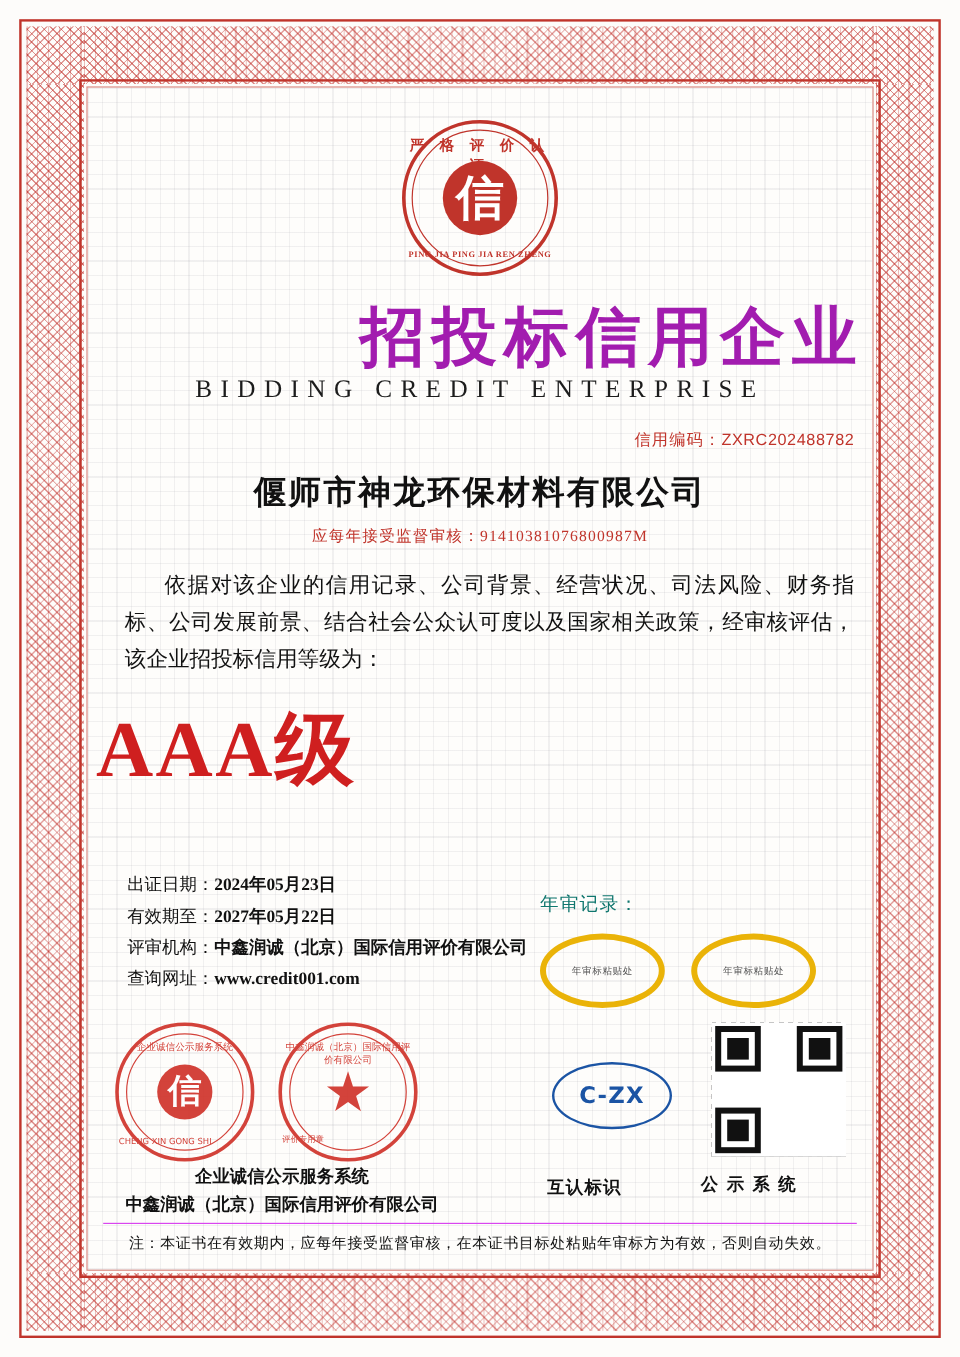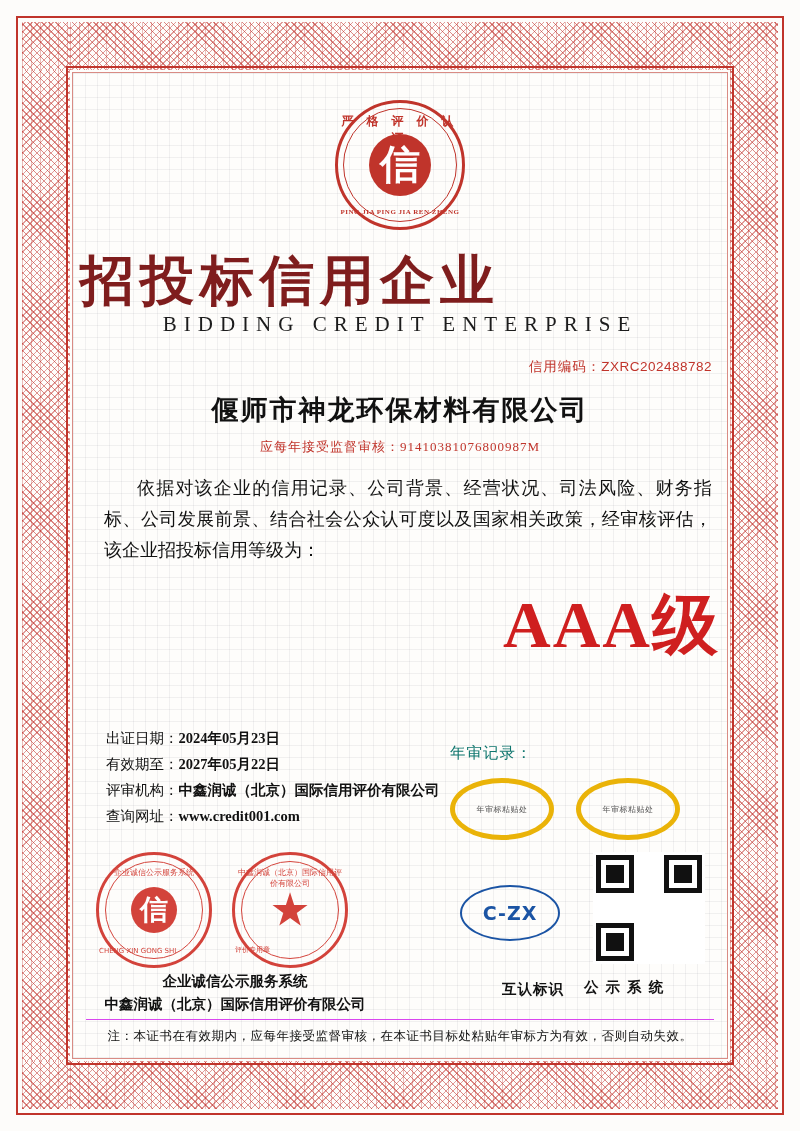--- a/index.html
+++ b/index.html
@@ -133,26 +133,26 @@
     font-size: 7px;
     font-weight: bold;
     letter-spacing: 0.5px;
   }
 
   
   .title-cn {
     position: absolute;
     top: 165px;
     left: 0; right: 0;
-    text-align: left;
+    text-align: right;
     font-family: "DejaVu Sans", sans-serif;
     font-weight: bold;
     font-size: 54px;
     letter-spacing: 6px;
-    color: #7f1d1d;
+    color: #a21caf;
   }
   .title-en {
     position: absolute;
     top: 232px;
     left: 0; right: 0;
     text-align: center;
     font-family: "Liberation Serif", serif;
     font-size: 21px;
     letter-spacing: 7px;
     color: #1c1c1c;
@@ -203,21 +203,21 @@
     color: #111;
     text-indent: 33px;
     text-align: justify;
     font-family: "DejaVu Sans", sans-serif;
   }
 
   .grade {
     position: absolute;
     top: 500px;
     left: 0; right: 0;
-    text-align: right;
+    text-align: left;
     font-family: "DejaVu Sans", sans-serif;
     font-weight: bold;
     font-size: 66px;
     color: #cf1f1f;
     letter-spacing: 2px;
   }
   .grade .aaa {
     font-family: "Liberation Serif", serif;
     font-weight: bold;
   }
@@ -342,21 +342,21 @@
     color: #111;
     line-height: 23px;
   }
 
   
   .mutual {
     position: absolute;
     top: 805px;
     left: 376px;
     width: 108px;
-    text-align: right;
+    text-align: left;
   }
   .mutual-badge {
     width: 96px;
     height: 52px;
     margin: 0 auto;
     border: 2px solid #1b54a4;
     border-radius: 50%;
     display: flex;
     align-items: center;
     justify-content: center;

